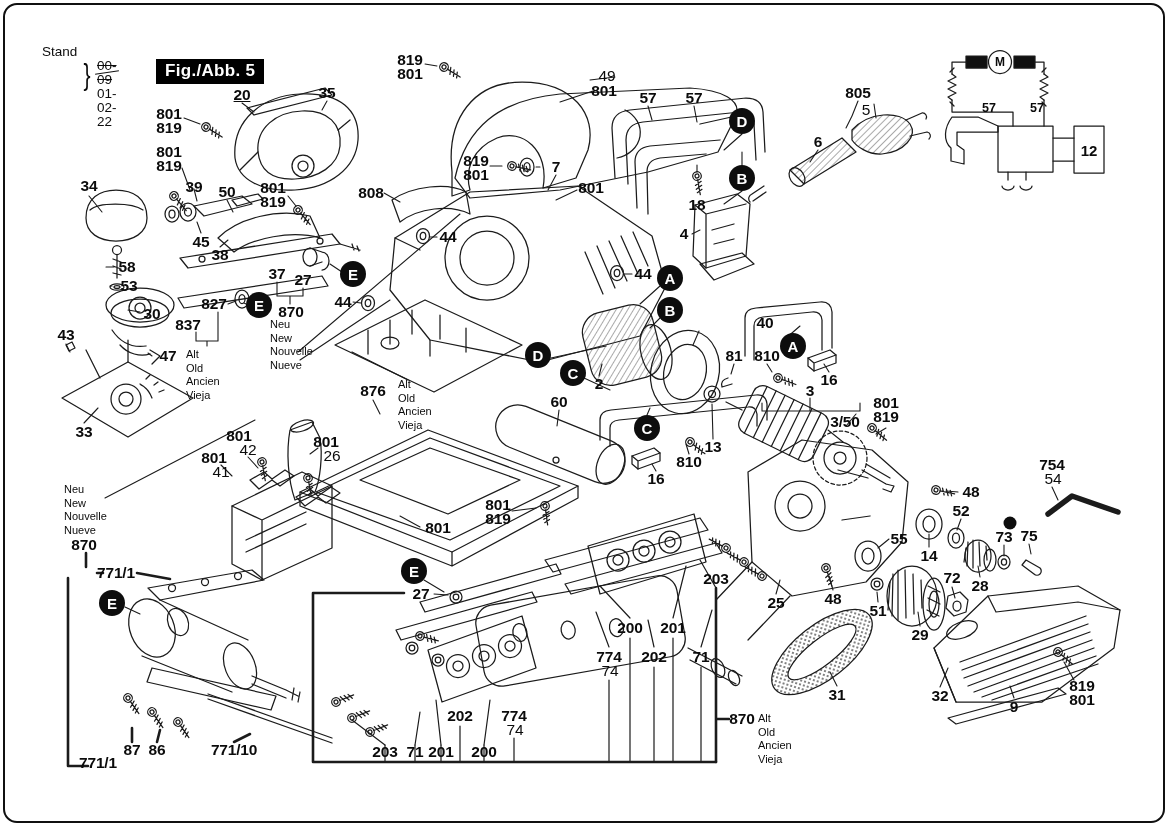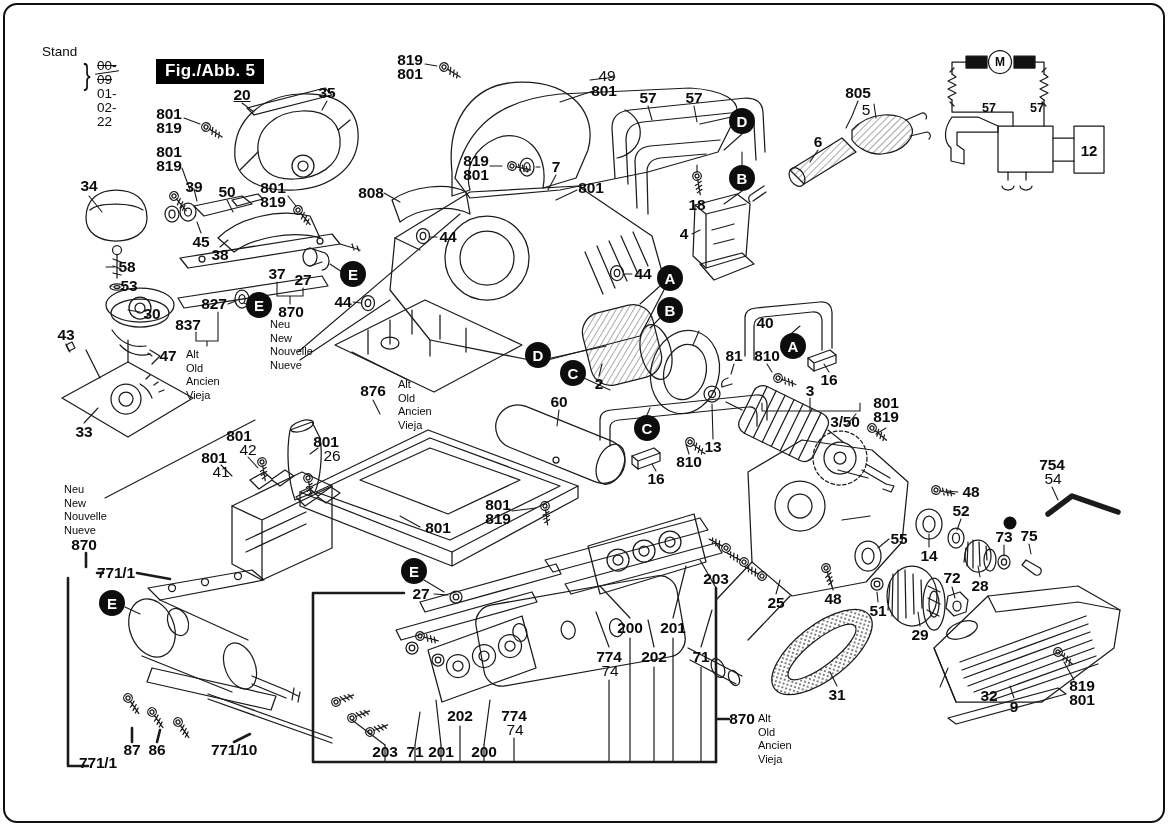--- a/index.html
+++ b/index.html
@@ -477,21 +477,21 @@
       <div class="co" style="left: 776px; top: 603px;">25</div>
       <div class="co" style="left: 833px; top: 599px;">48</div>
       <div class="co" style="left: 899px; top: 539px;">55</div>
       <div class="co" style="left: 929px; top: 556px;">14</div>
       <div class="co" style="left: 961px; top: 511px;">52</div>
       <div class="co" style="left: 971px; top: 492px;">48</div>
       <div class="co" style="left: 952px; top: 578px;">72</div>
       <div class="co" style="left: 878px; top: 611px;">51</div>
       <div class="co" style="left: 920px; top: 635px;">29</div>
       <div class="co" style="left: 837px; top: 695px;">31</div>
-      <div class="co" style="left: 989px; top: 696px;">32</div>
+      <div class="co" style="left: 940px; top: 696px;">32</div>
       <div class="co" style="left: 1014px; top: 707px;">9</div>
       <div class="co" style="left: 1082px; top: 686px;">819</div>
       <div class="co" style="left: 1082px; top: 700px;">801</div>
       <div class="co" style="left: 980px; top: 586px;">28</div>
       <div class="co" style="left: 1004px; top: 537px;">73</div>
       <div class="co" style="left: 1029px; top: 536px;">75</div>
       <div class="co" style="left: 1052px; top: 465px;">754</div>
       <div class="co pl" style="left: 1053px; top: 479px;">54</div>
       <div class="refc" style="left: 742px; top: 121px;">D</div>
       <div class="refc" style="left: 742px; top: 178px;">B</div>

